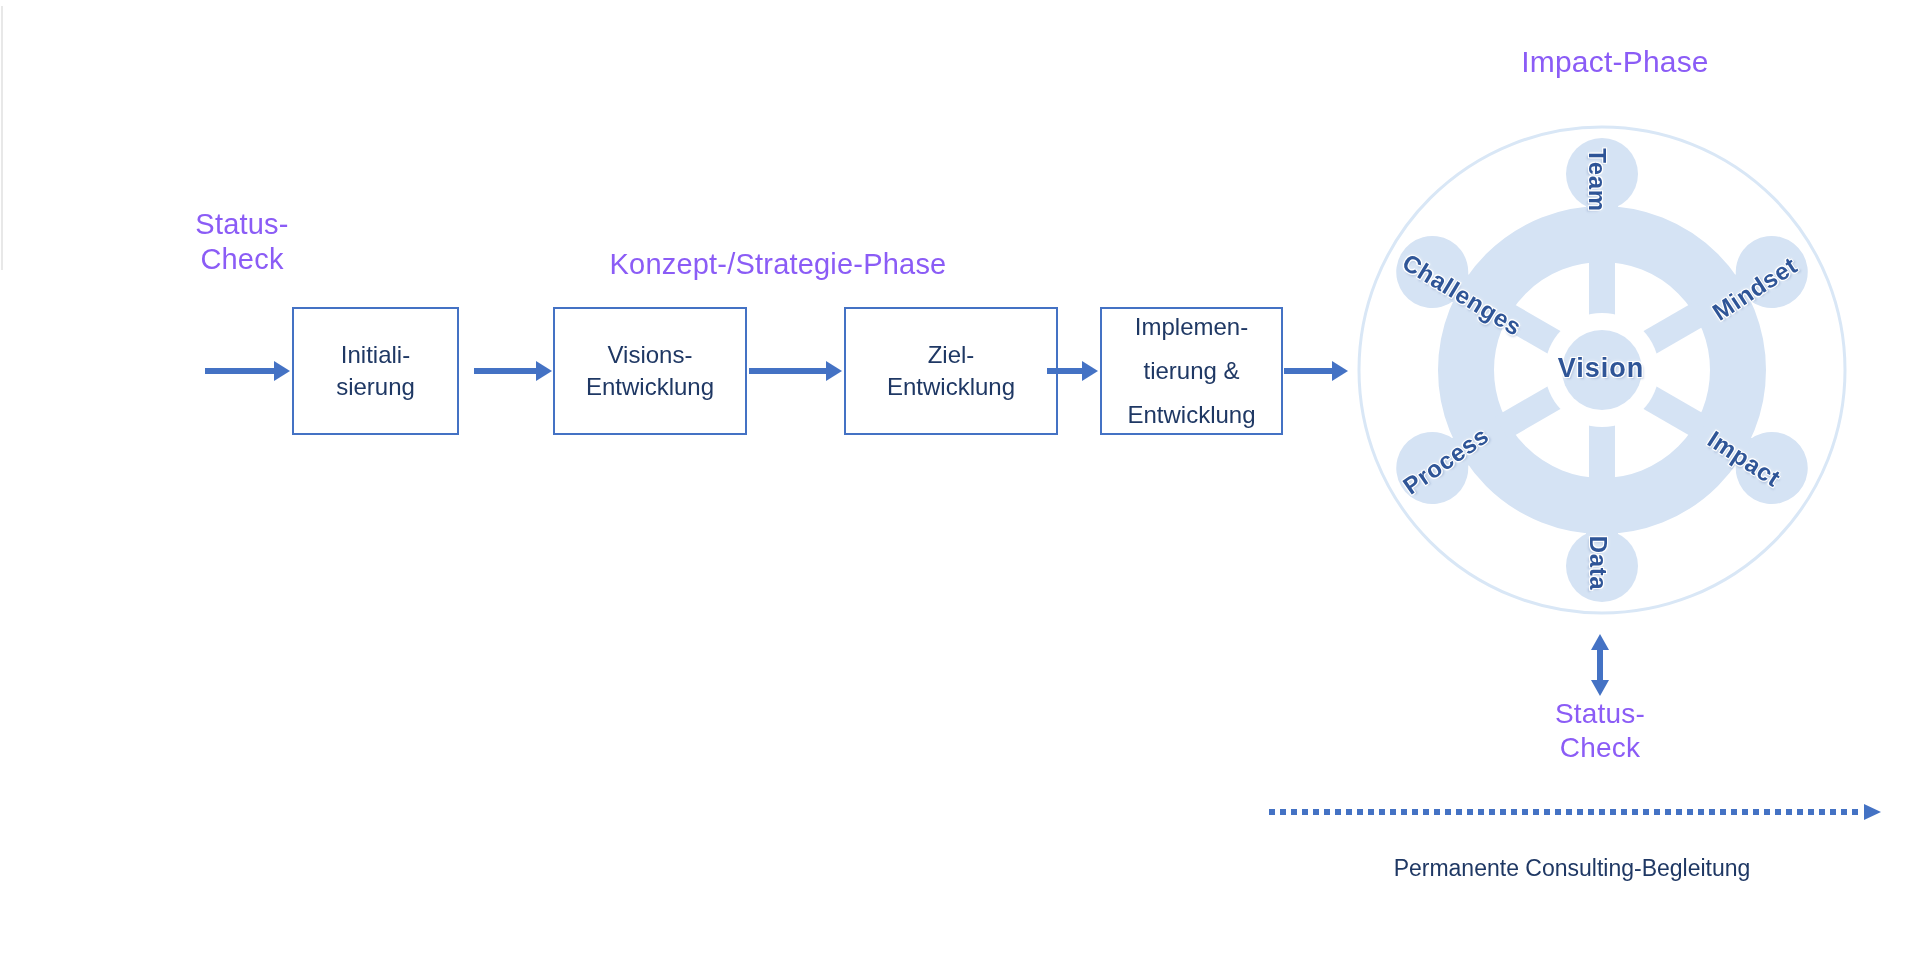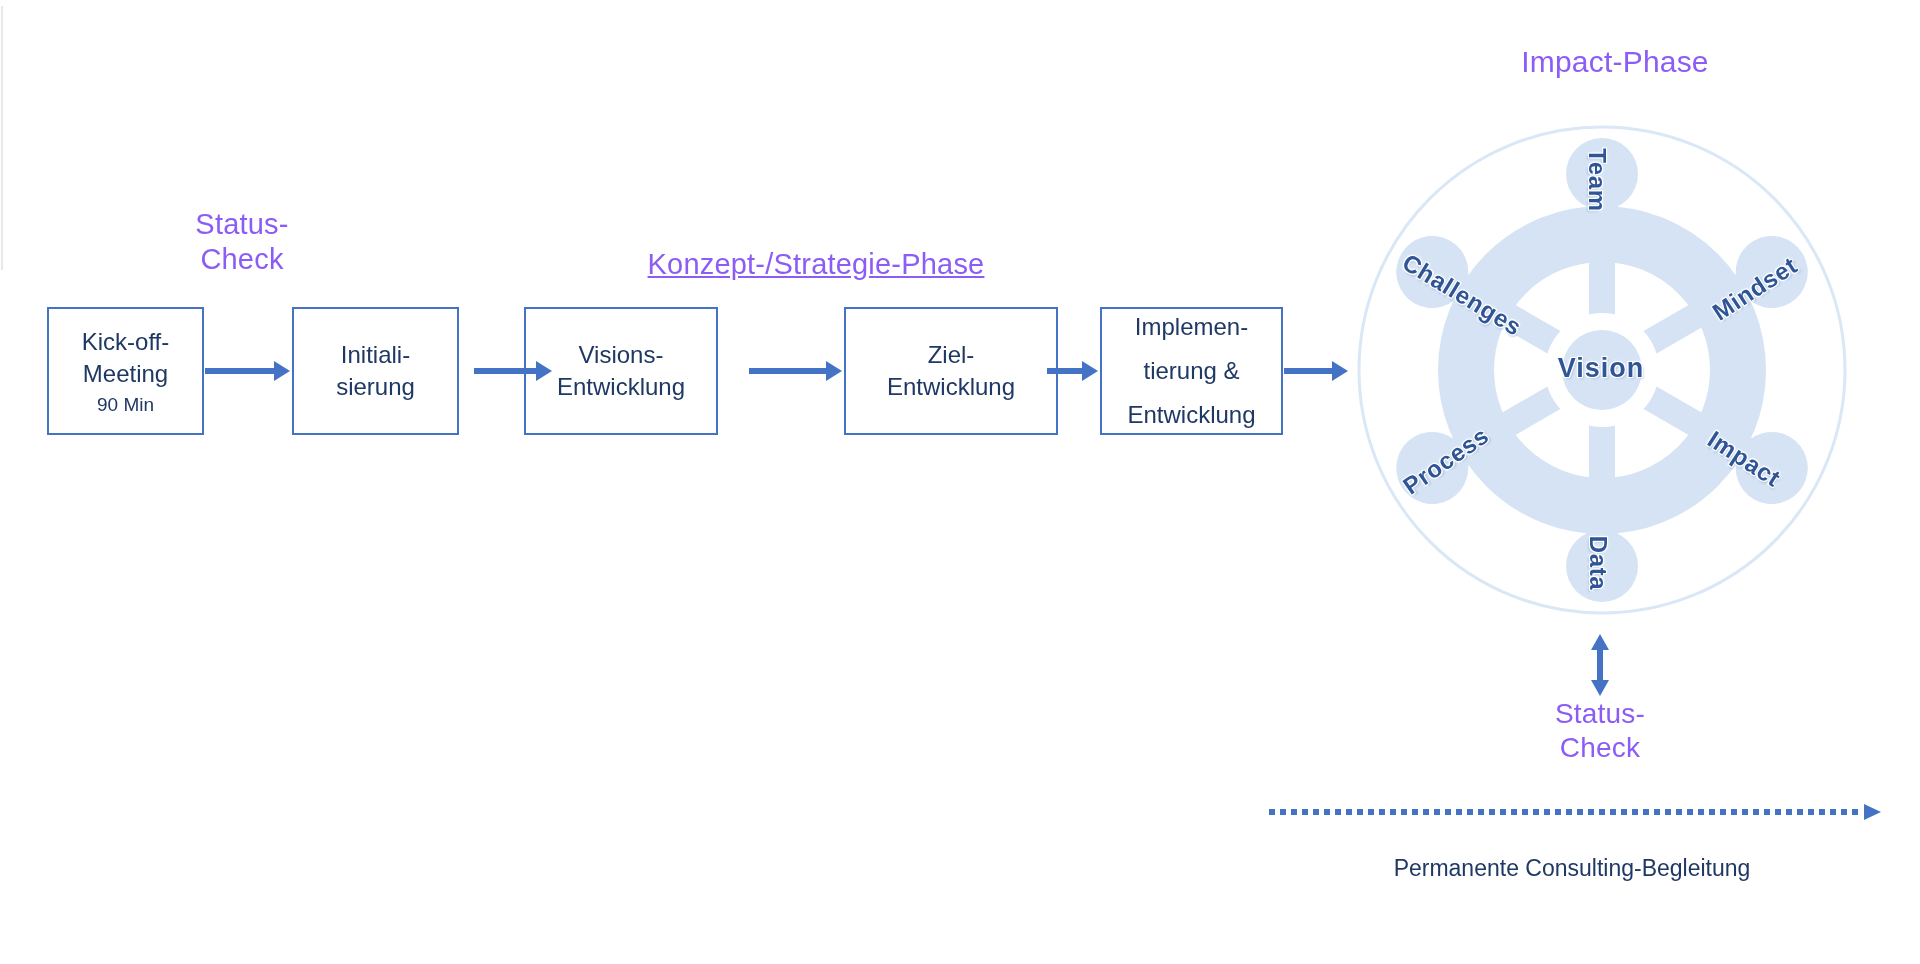--- a/index.html
+++ b/index.html
@@ -61,36 +61,31 @@
 
 <div id="stage">
 
   <div class="edge-line"></div>
 
   <div class="phase-heading" style="left:132px;top:207px;width:220px;">
     <div>Status-</div>
     <div>Check</div>
   </div>
 
-  <div class="phase-heading" style="left:516px;top:247px;width:600px;text-decoration:underline;">Konzept-/Strategie-Phase</div>
+  <div class="phase-heading" style="left:478px;top:247px;width:600px;">Konzept-/Strategie-Phase</div>
 
   <div class="phase-heading impact" style="left:1455px;top:44px;width:320px;">Impact-Phase</div>
 
-  <div class="flow-box" style="left:47px;width:157px;">
-    <div>Kick-off-</div>
-    <div>Meeting</div>
-    <div class="duration">90 Min</div>
-  </div>
 
   <div class="flow-box" style="left:292px;width:167px;">
     <div>Initiali-</div>
     <div>sierung</div>
   </div>
 
-  <div class="flow-box" style="left:524px;width:194px;">
+  <div class="flow-box" style="left:553px;width:194px;">
     <div>Visions-</div>
     <div>Entwicklung</div>
   </div>
 
   <div class="flow-box" style="left:844px;width:214px;">
     <div>Ziel-</div>
     <div>Entwicklung</div>
   </div>
 
   <div class="flow-box" style="left:1100px;width:183px;gap:12px;">

